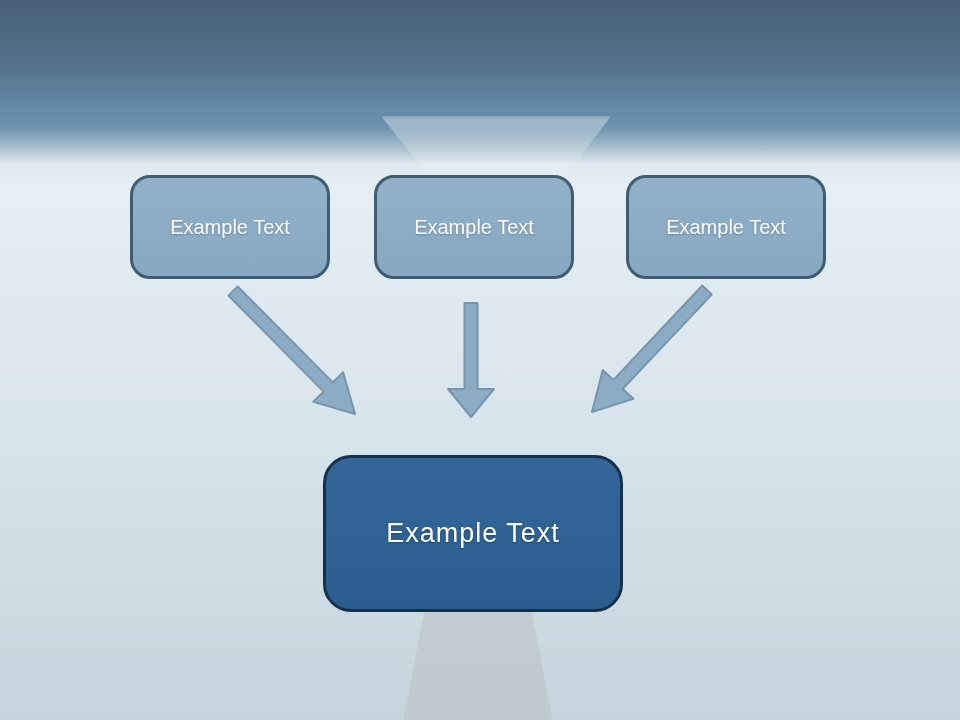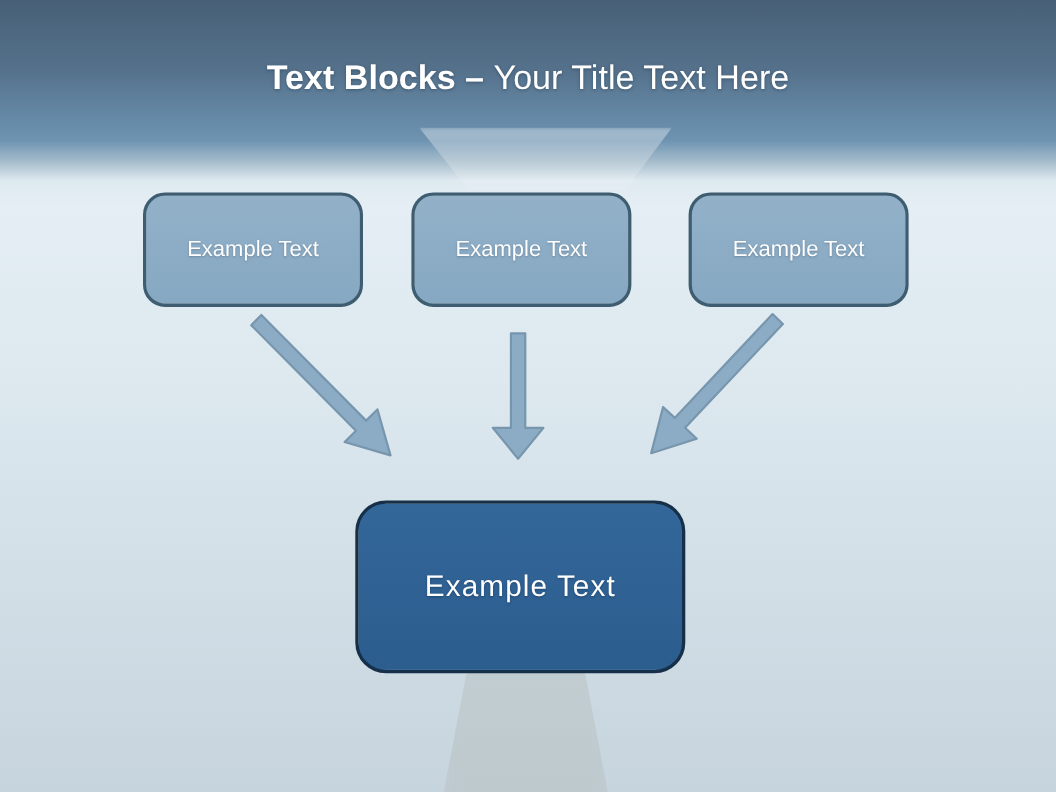--- a/index.html
+++ b/index.html
@@ -114,21 +114,20 @@
   }
 </style>
 </head>
 <body>
 
 <div class="slide">
 
   <div class="funnel-glow"></div>
   <div class="pedestal-shadow"></div>
 
-  <div class="title"><span class="bold">Text Blocks – </span><span>Your Title Text Here</span></div>
 
   <div class="box-small box-1">
     <span>Example Text</span>
   </div>
   <div class="box-small box-2">
     <span>Example Text</span>
   </div>
   <div class="box-small box-3">
     <span>Example Text</span>
   </div>

